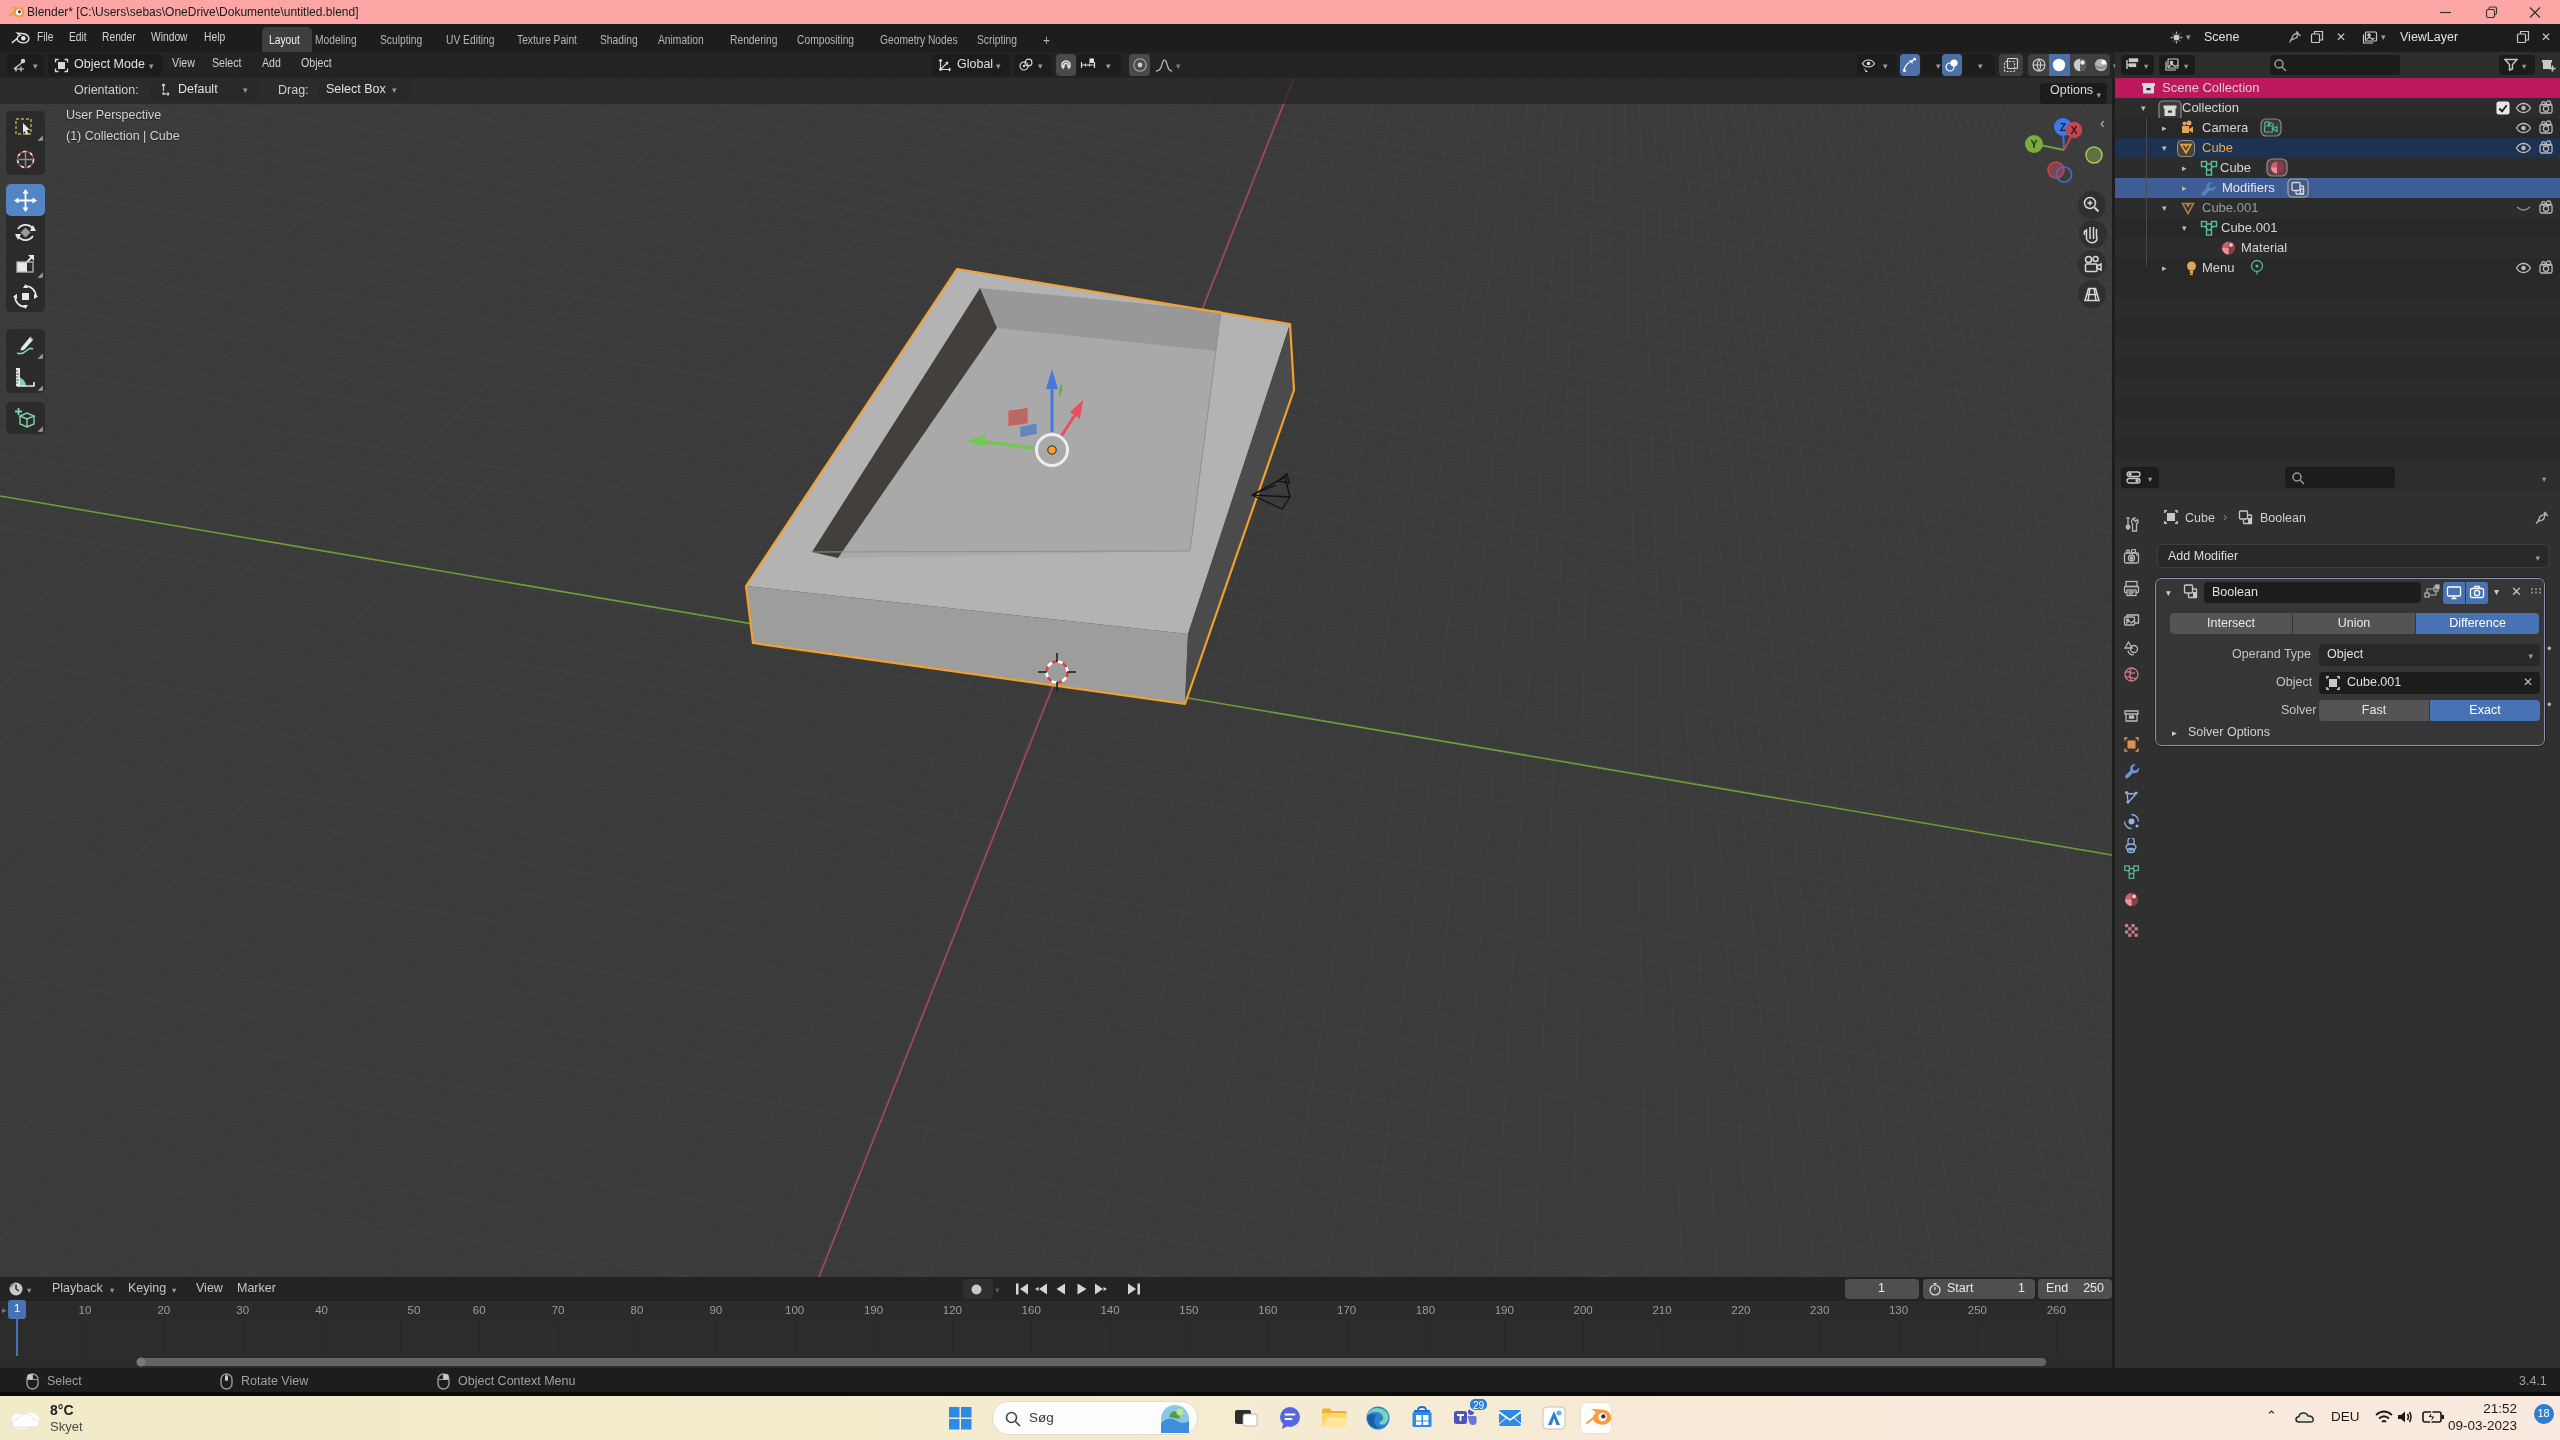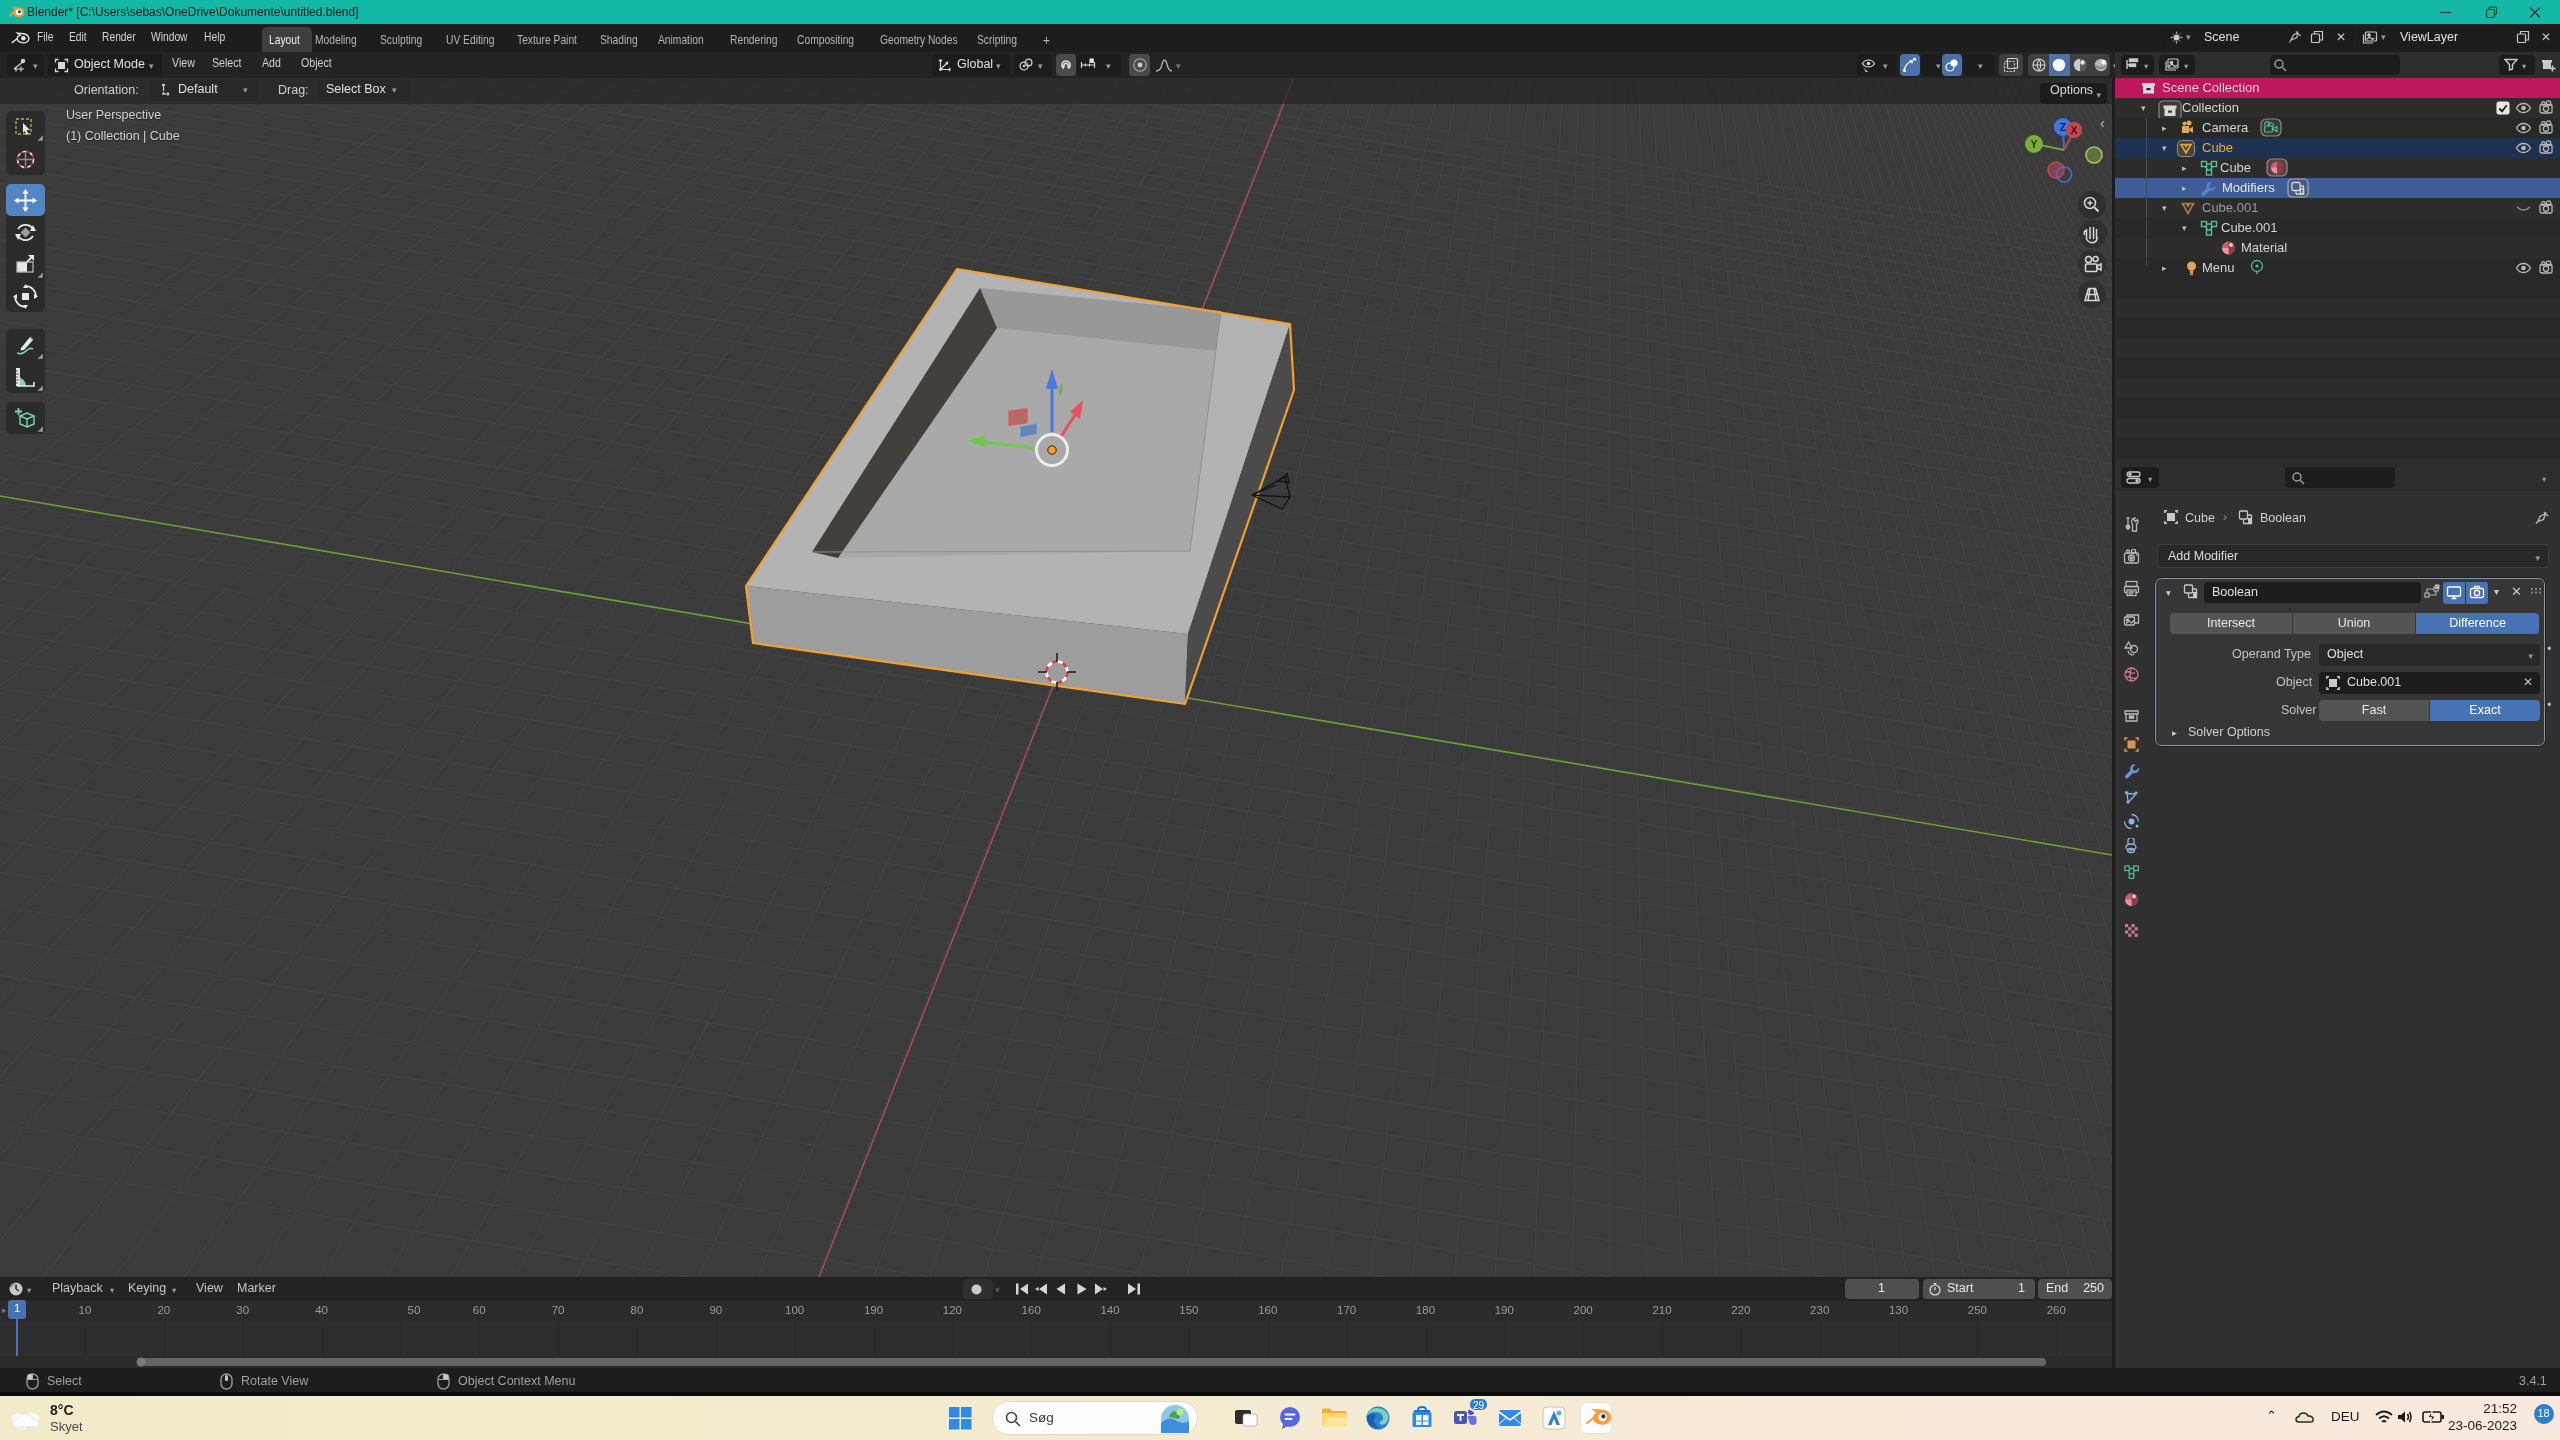--- a/index.html
+++ b/index.html
@@ -1,20 +1,20 @@
 <!DOCTYPE html>
 <html><head><meta charset="utf-8">
 <style>
 *{margin:0;padding:0;box-sizing:border-box}
 html,body{width:2560px;height:1440px;overflow:hidden;background:#1d1d1d;
  font-family:"Liberation Sans",sans-serif;-webkit-font-smoothing:antialiased}
 .abs{position:absolute}
 #root{position:relative;width:2560px;height:1440px;transform:translateZ(0)}
 
-#titlebar{left:0;top:0;width:2560px;height:24px;background:#14b8a6;color:#1a1a1a;font-size:12px}
+#titlebar{left:0;top:0;width:2560px;height:24px;background:#fca5a5;color:#1a1a1a;font-size:12px}
 #titlebar .t{position:absolute;left:27px;top:5px;letter-spacing:0}
 
 #menubar{left:0;top:24px;width:2560px;height:28px;background:#1d1d1d;color:#d2d2d2;font-size:13px}
 .menu-item{position:absolute;top:5px;display:inline-block;transform:scaleX(0.79);transform-origin:0 50%;white-space:nowrap}
 .tab{position:absolute;top:3px;height:25px;line-height:25px;color:#b4b4b4;font-size:13px;display:inline-block;transform:scaleX(0.79);transform-origin:0 50%;white-space:nowrap}
 .tab.active{color:#ededed}
 
 #header{left:0;top:52px;width:2560px;height:26px;background:#232323;color:#d8d8d8;font-size:12.5px}
 .hmenu{position:absolute;top:4px;color:#d0d0d0;display:inline-block;transform:scaleX(0.85);transform-origin:0 50%}
 .pill{position:absolute;background:#1c1c1c;border-radius:4px;color:#dadada;font-size:12.5px}
@@ -1253,19 +1253,19 @@
 <svg class="abs" style="left:2396px;top:13px" width="19" height="16" viewBox="0 0 19 16" fill="#1a1a1a">
         <path d="M2 6 L5 6 L9 2.5 L9 13.5 L5 10 L2 10z"></path>
         <path d="M11.5 5 Q13.5 8 11.5 11 M13.5 3 Q16.5 8 13.5 13" fill="none" stroke="#1a1a1a" stroke-width="1.5"></path>
       </svg>
 <svg class="abs" style="left:2422px;top:13px" width="24" height="16" viewBox="0 0 24 16">
         <rect x="1" y="3" width="18" height="10" rx="2" fill="none" stroke="#1a1a1a" stroke-width="1.6"></rect>
         <rect x="19.5" y="6" width="2.5" height="4" fill="#1a1a1a"></rect>
         <path d="M10 2 L6 8.5 L9.5 8.5 L8.5 14 L13 7 L9.5 7z" fill="#1a1a1a" stroke="#f6ecd6" stroke-width="1"></path>
       </svg>
 <span class="abs txt" style="left:2437px;top:5px;font-size:13.5px;text-align:right;width:80px">21:52</span>
-<span class="abs txt" style="left:2437px;top:22px;font-size:13.5px;text-align:right;width:80px">23-06-2023</span>
+<span class="abs txt" style="left:2437px;top:22px;font-size:13.5px;text-align:right;width:80px">09-03-2023</span>
 <div class="abs" style="left:2534px;top:8px;width:20px;height:20px;background:#2d7dd2;border-radius:10px">
         <span style="position:absolute;left:3.5px;top:3px;color:#fff;font-size:11px">18</span>
       </div>
 
 </div>
 
 </div>
 </body></html>

